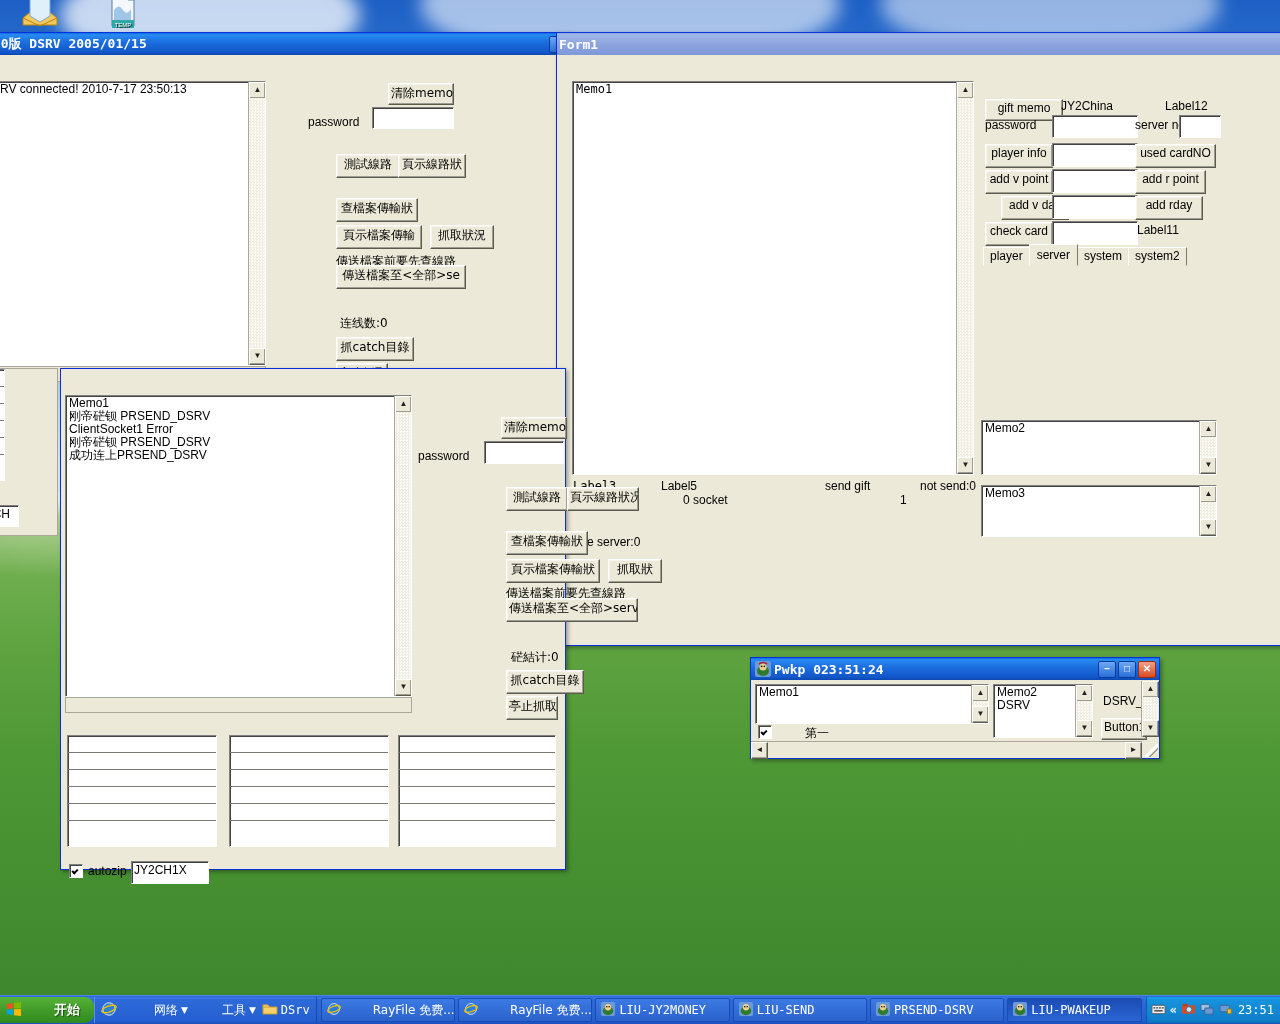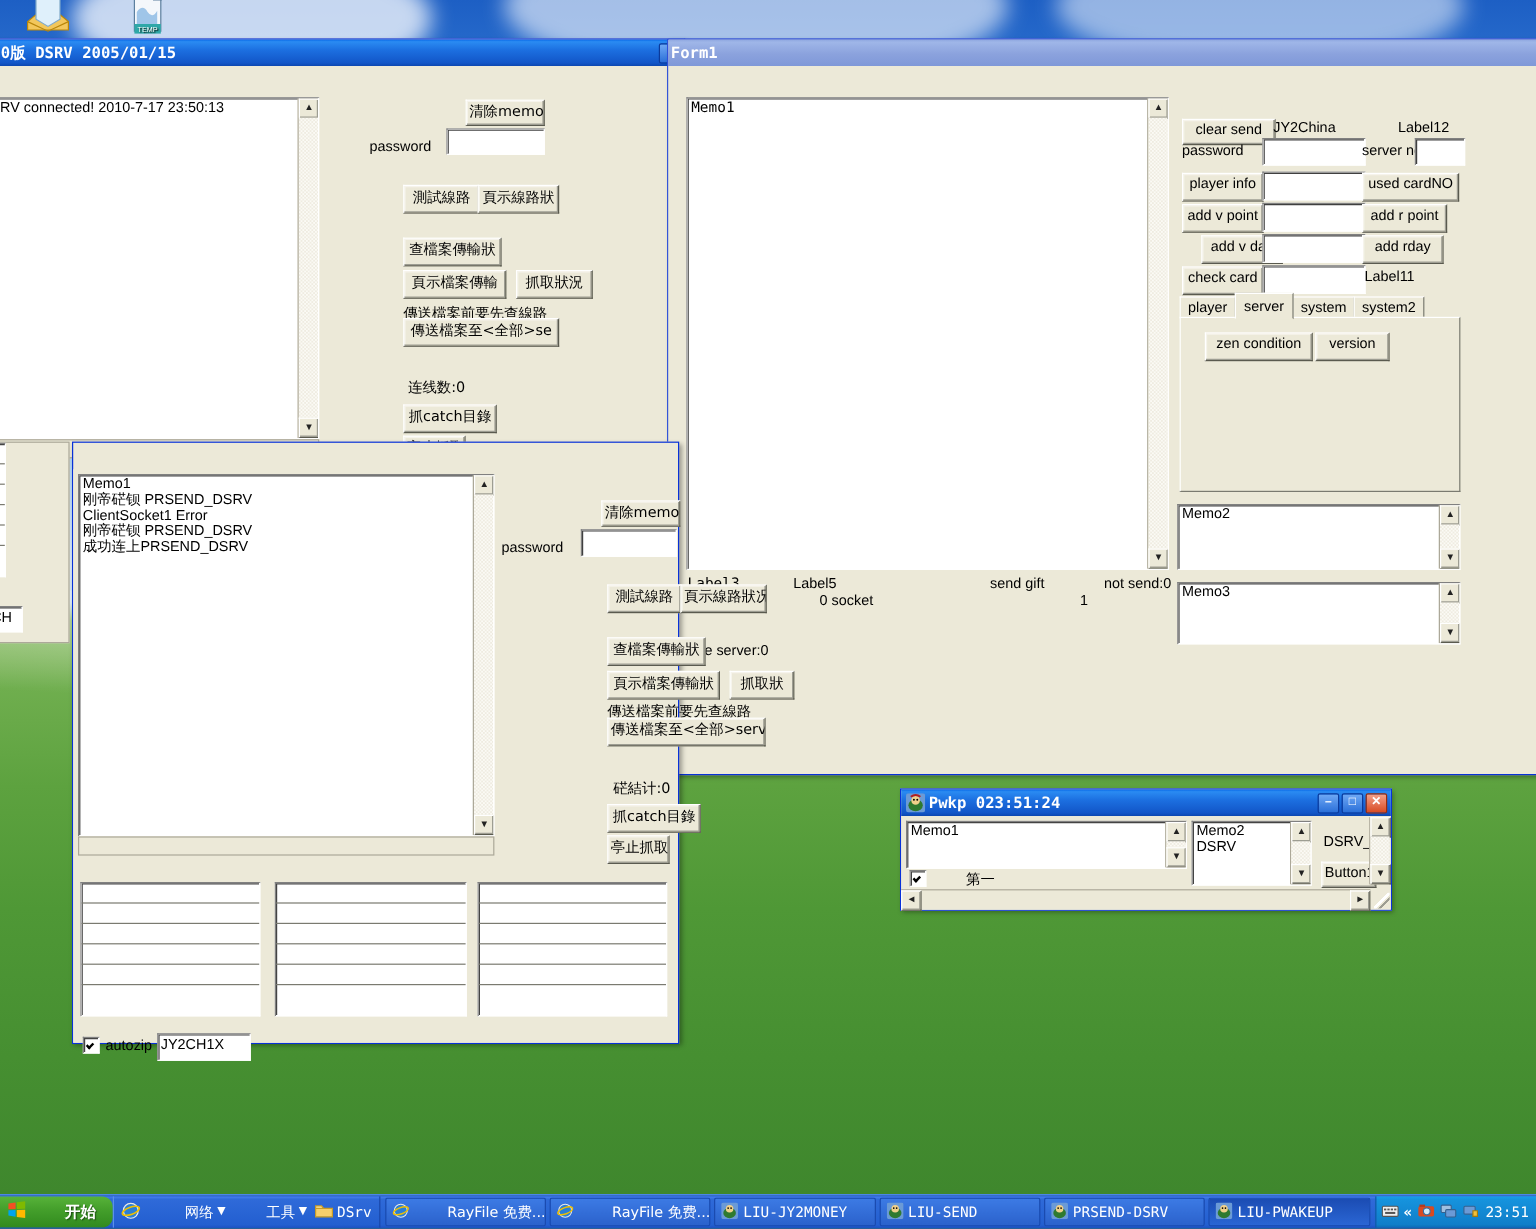--- a/index.html
+++ b/index.html
@@ -192,21 +192,21 @@
 
     <div class="lblm" style="left:16px;top:424px;">Label3</div>
     <div class="lblm" style="left:16px;top:438px;">no charge</div>
     <div class="lbl" style="left:16px;top:480px;">free server:0</div>
     <div class="lbl" style="left:104px;top:424px;">Label5</div>
     <div class="lbl" style="left:126px;top:438px;">0 socket</div>
     <div class="lbl" style="left:268px;top:424px;">send gift</div>
     <div class="lbl" style="left:343px;top:438px;">1</div>
     <div class="lbl" style="left:363px;top:424px;">not send:0</div>
 
-    <div class="btn" style="position:absolute;left:428px;top:44px;width:72px;height:18px;">clear send</div>
+    <div class="btn" style="position:absolute;left:428px;top:44px;width:72px;height:18px;">gift memo</div>
     <div class="lbl" style="left:504px;top:44px;">JY2China</div>
     <div class="lbl" style="left:608px;top:44px;">Label12</div>
 
     <div class="lbl" style="left:428px;top:63px;">password</div>
     <div class="fld" style="position:absolute;left:495px;top:60px;width:80px;height:19px;"></div>
     <div class="lbl" style="left:578px;top:63px;">server no.</div>
     <div class="fld" style="position:absolute;left:622px;top:60px;width:36px;height:19px;"></div>
 
     <div class="btn" style="position:absolute;left:428px;top:89px;width:62px;height:20px;">player info</div>
     <div class="fld" style="position:absolute;left:495px;top:88px;width:80px;height:20px;"></div>
@@ -222,24 +222,20 @@
 
     <div class="btn" style="position:absolute;left:428px;top:167px;width:62px;height:20px;">check card</div>
     <div class="fld" style="position:absolute;left:495px;top:166px;width:80px;height:20px;"></div>
     <div class="lbl" style="left:580px;top:168px;">Label11</div>
 
     <div class="tabstrip" style="left:426px;top:192px;">
       <div class="tab"><span>player</span></div>
       <div class="tab sel"><span>server</span></div>
       <div class="tab"><span>system</span></div>
       <div class="tab"><span>system2</span></div>
-    </div>
-    <div class="tabbody" style="left:426px;top:209px;width:232px;height:144px;">
-      <div class="btn" style="position:absolute;left:20px;top:12px;width:84px;height:20px;">zen condition</div>
-      <div class="btn" style="position:absolute;left:112px;top:12px;width:56px;height:20px;">version</div>
     </div>
 
     <div class="memo" style="left:424px;top:365px;width:234px;height:53px;">
       <div class="mtxt">Memo2</div>
       <div class="vsb">
         <div class="ar up">▲</div>
         <div class="trk"></div>
         <div class="ar dn">▼</div>
       </div>
     </div>

